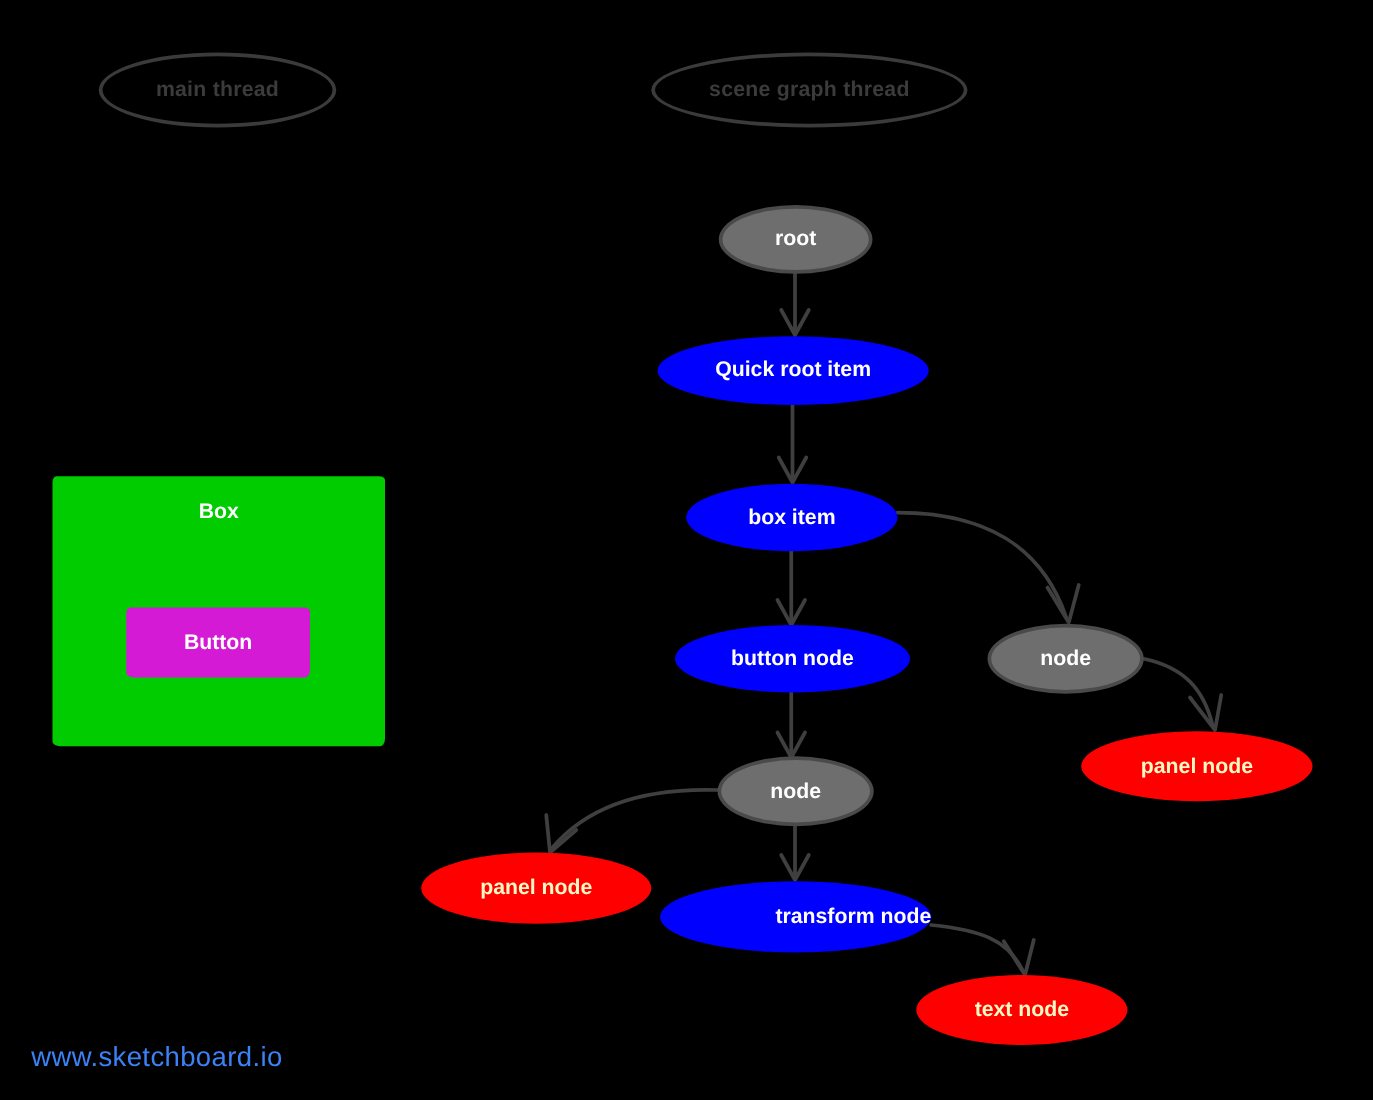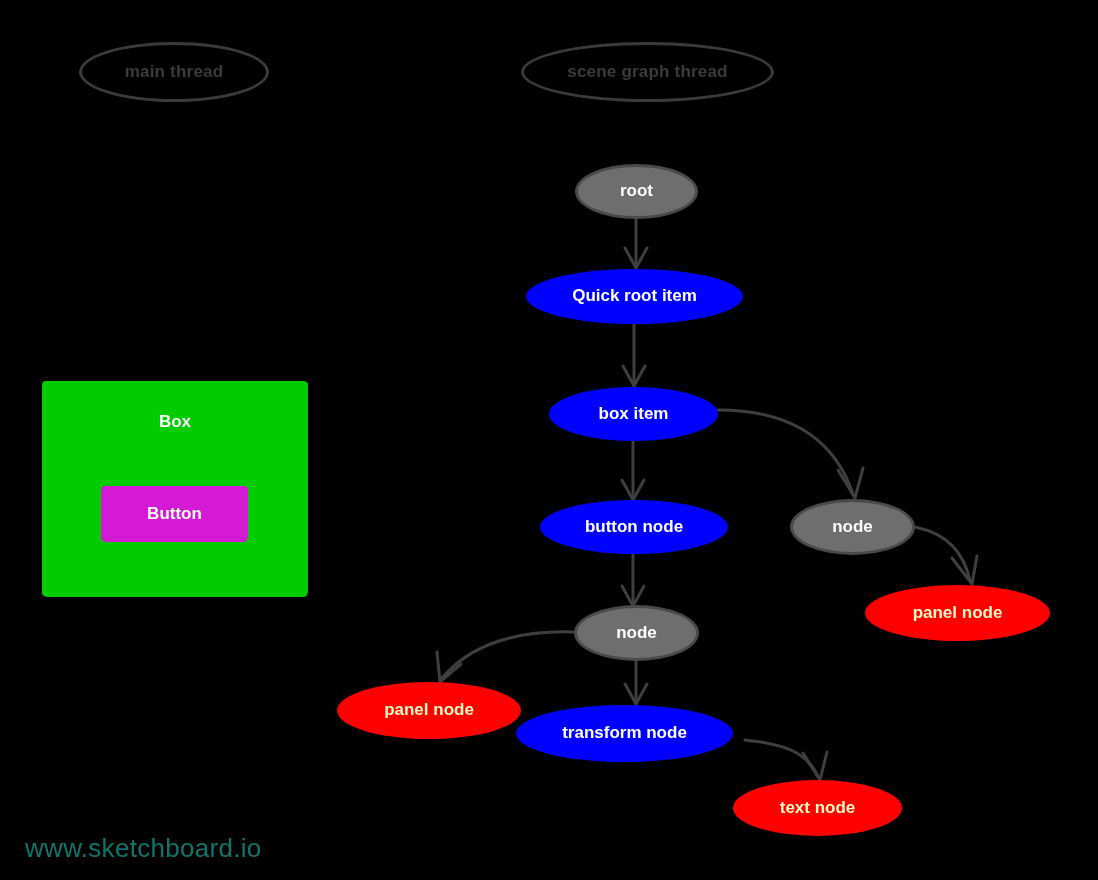--- a/index.html
+++ b/index.html
@@ -65,38 +65,38 @@
     color: #fef9c3;
     font-weight: bold;
     font-size: 17px;
   }
   .green-box {
     background: #00cc00;
     color: #ffffff;
     font-weight: bold;
     font-size: 17px;
     align-items: flex-start;
-    padding-top: 32px;
+    padding-top: 19px;
   }
   .magenta-button {
     background: #d41ad4;
     color: #ffffff;
     font-weight: bold;
     font-size: 17px;
   }
   .rough {
     
     border-radius: 3px 5px 4px 6px / 5px 3px 6px 4px;
   }
   .watermark {
     position: absolute;
     left: 25px;
     top: 833px;
-    color: #0f766e;
-    font-size: 26px;
+    color: #3b82f6;
+    font-size: 22px;
     font-weight: normal;
     letter-spacing: 0.3px;
     font-family: "Liberation Sans", sans-serif;
   }
 </style>
 </head>
 <body>
 
 <div id="canvas">
 
@@ -192,21 +192,21 @@
   </div>
 
   <div class="node ellipse gray-node" style="left:574px; top:605px; width:125px; height:56px;">
     <span>node</span>
   </div>
 
   <div class="node ellipse red-node" style="left:337px; top:682px; width:184px; height:57px;">
     <span>panel node</span>
   </div>
 
-  <div class="node ellipse blue-node" style="left:516px; top:705px; width:217px; height:57px;">
+  <div class="node ellipse blue-node" style="left:528px; top:705px; width:217px; height:57px;justify-content:flex-end;">
     <span>transform node</span>
   </div>
 
   <div class="node ellipse red-node" style="left:733px; top:780px; width:169px; height:56px;">
     <span>text node</span>
   </div>
 
   <div class="watermark">www.sketchboard.io</div>
 
 </div>

